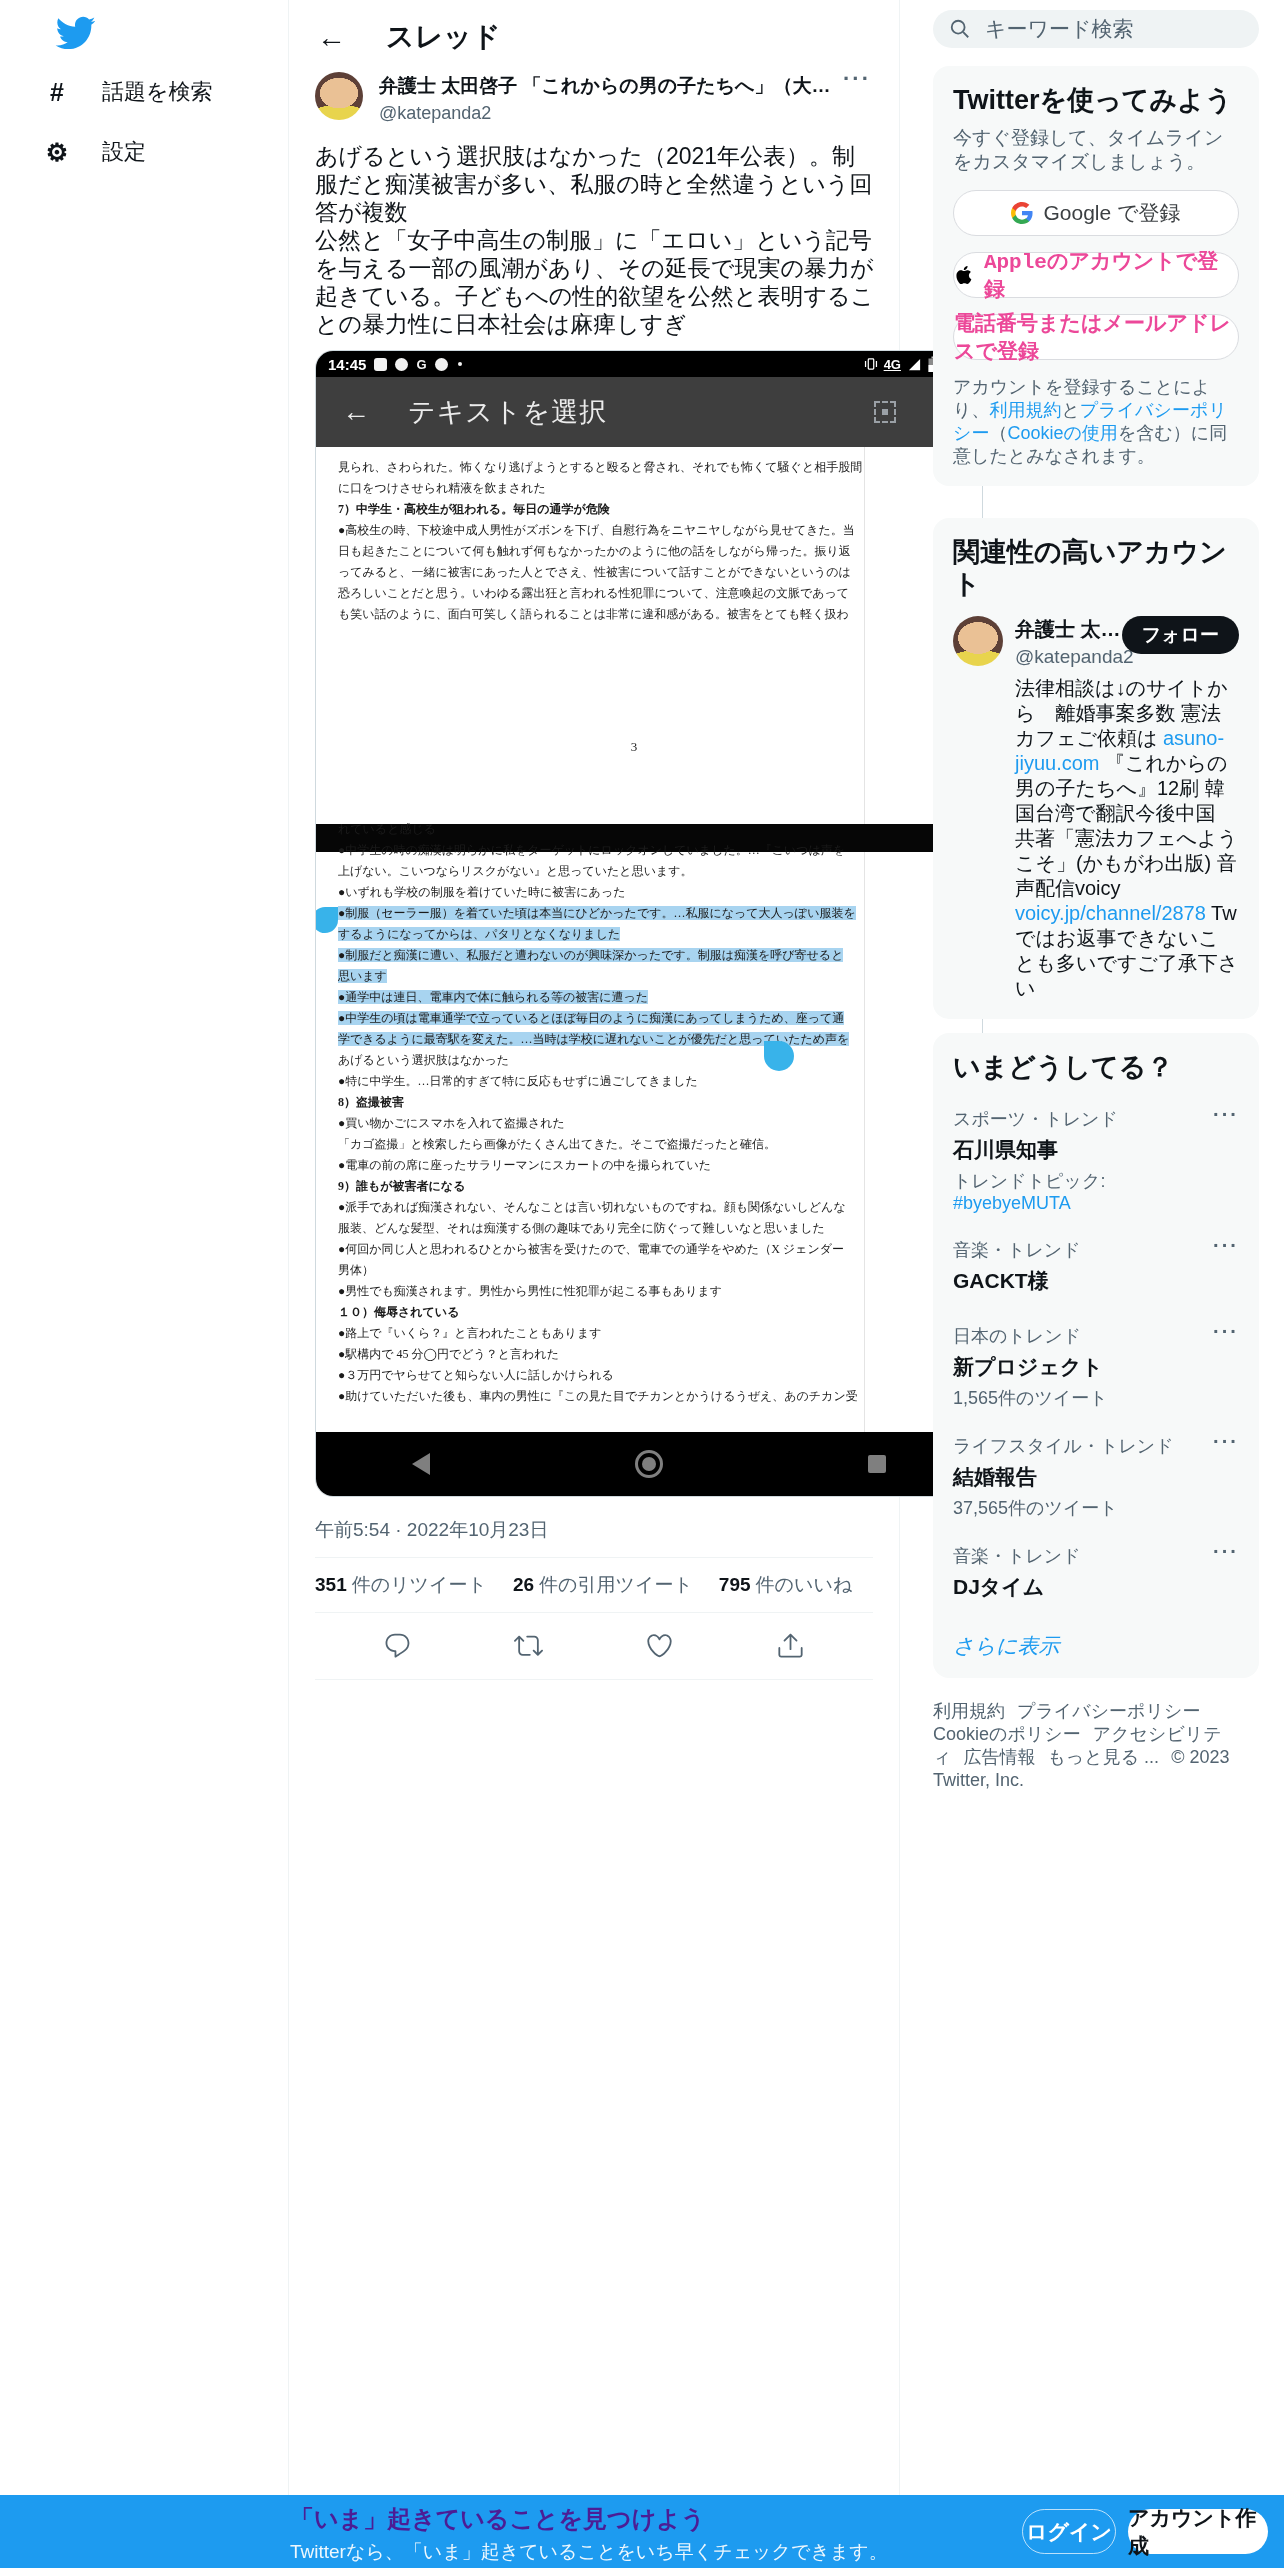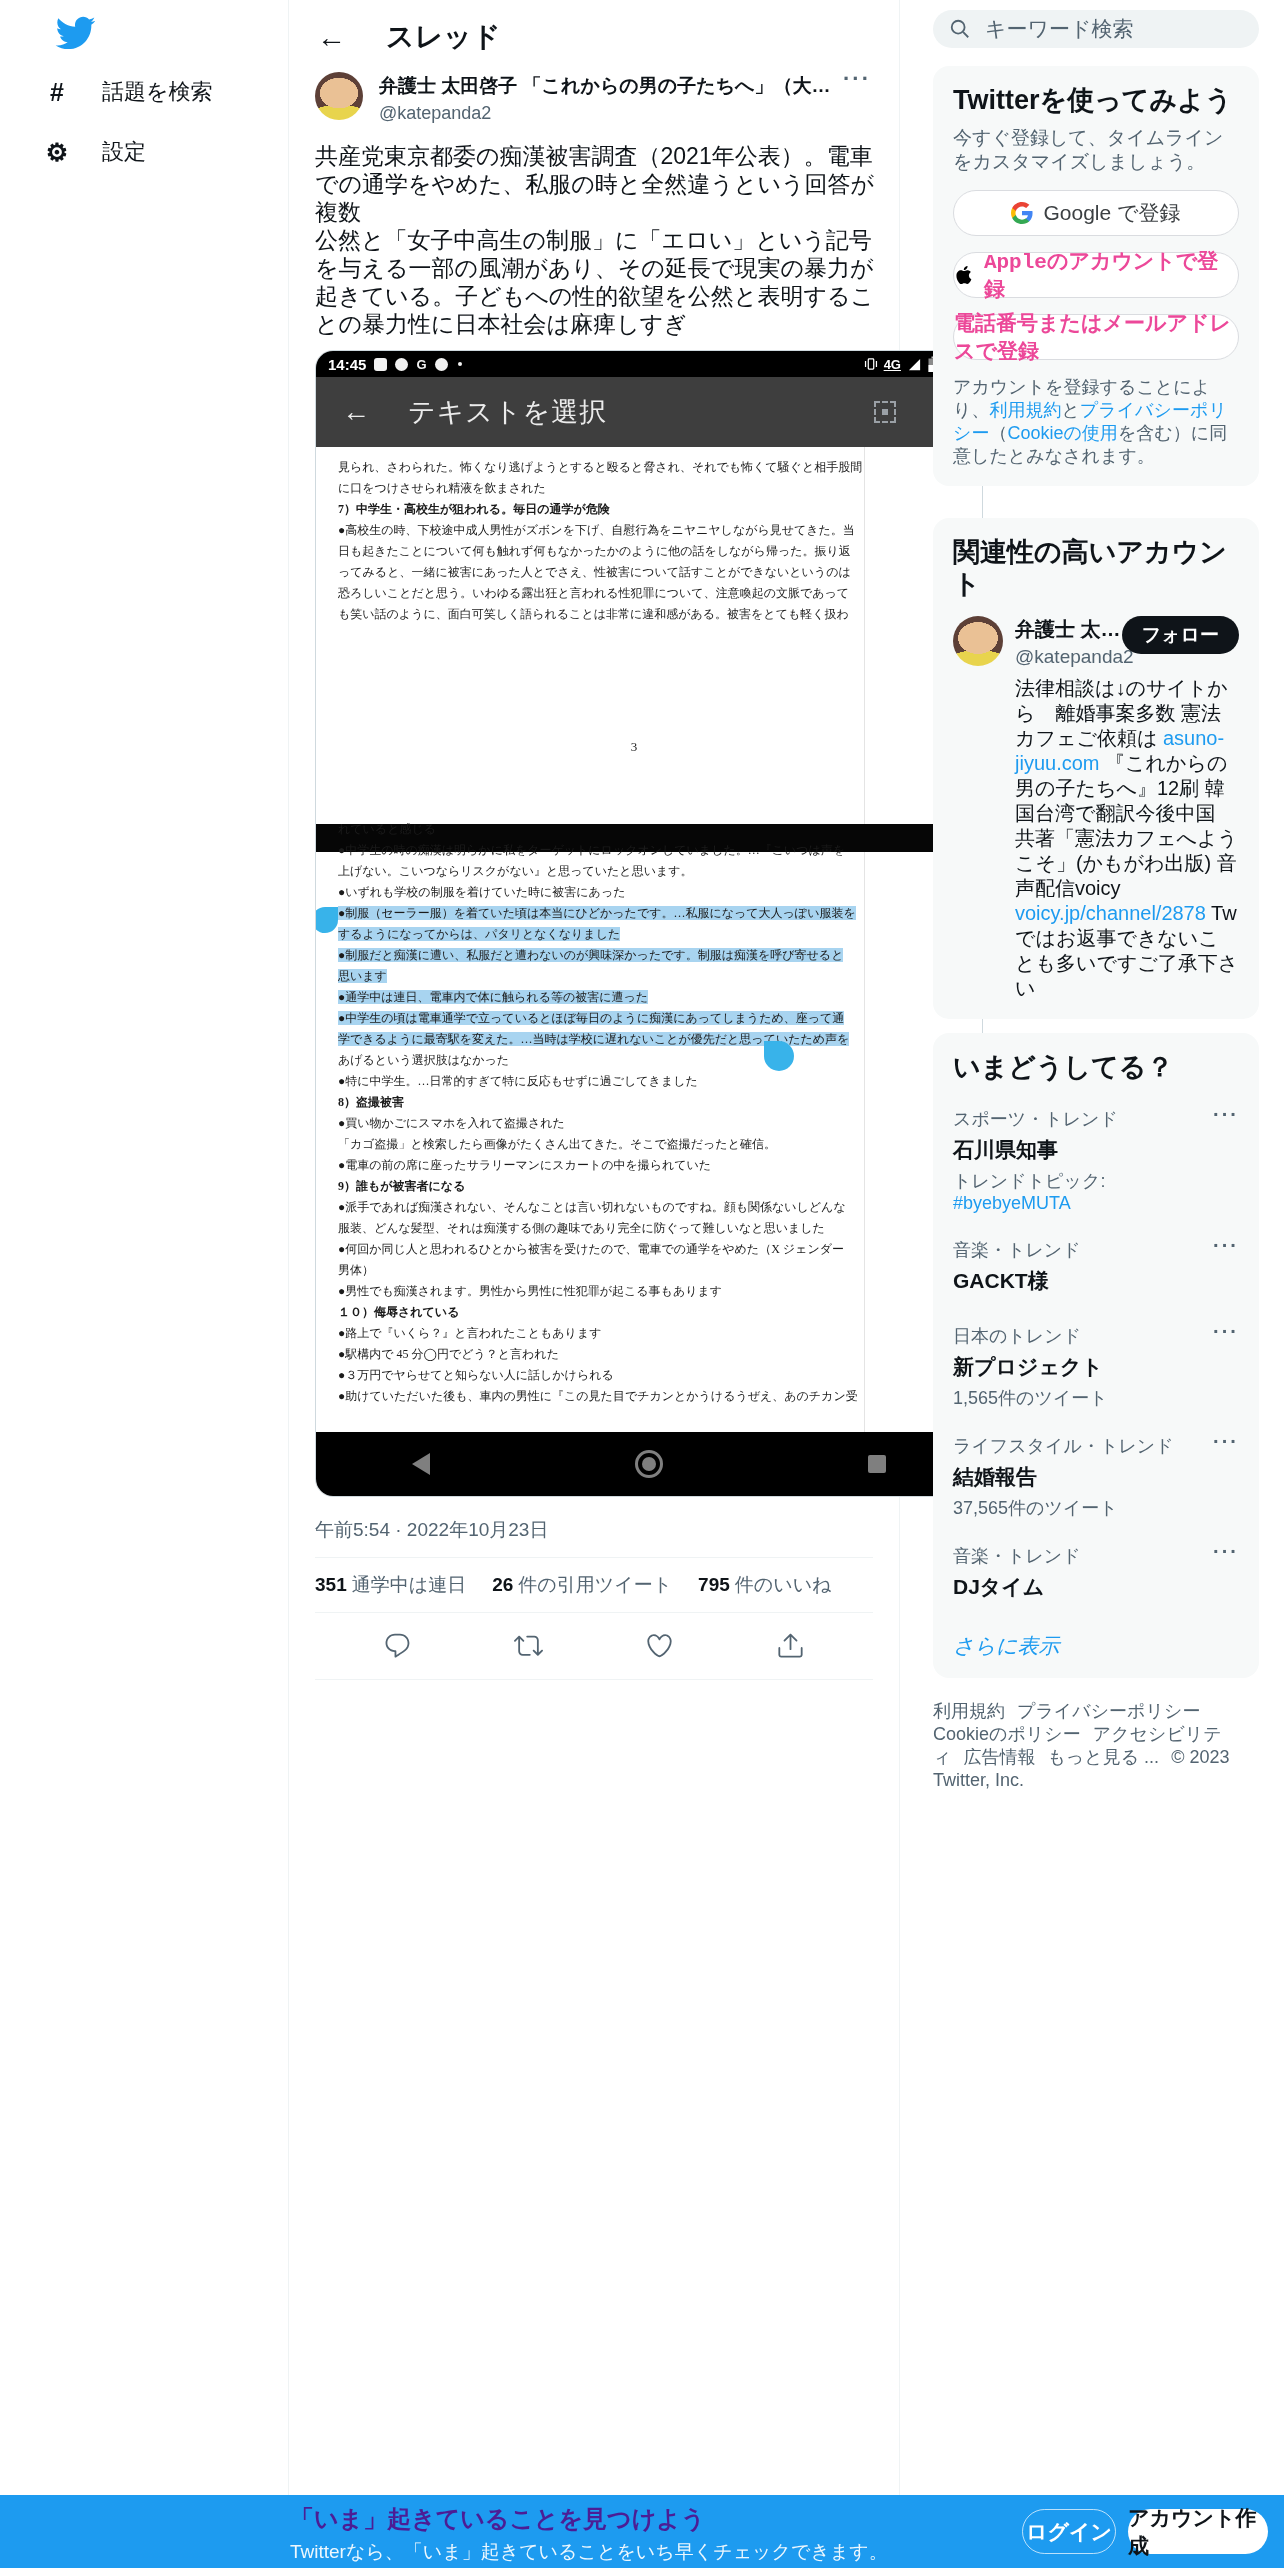--- a/index.html
+++ b/index.html
@@ -184,21 +184,21 @@
         <div class="avatar-photo tweet-avatar"></div>
         <div class="author-meta">
           <div class="author-name">弁護士 太田啓子 「これからの男の子たちへ」（大月書店）</div>
           <div class="author-handle">@katepanda2</div>
         </div>
         <div class="more-dots">···</div>
       </div>
 
       <div class="tweet-text">
 
-      <div class="tweet-line">共産党東京都委の痴漢被害調査（2021年公表）。電車での通学をやめた、私服の時と全然違うという回答が複数</div>
+      <div class="tweet-line">あげるという選択肢はなかった（2021年公表）。制服だと痴漢被害が多い、私服の時と全然違うという回答が複数</div>
           <div class="tweet-line">公然と「女子中高生の制服」に「エロい」という記号を与える一部の風潮があり、その延長で現実の暴力が起きている。子どもへの性的欲望を公然と表明することの暴力性に日本社会は麻痺しすぎ</div>
         </div>
 
       <div class="phone-img">
         <div class="p-status">
           <span class="p-time">14:45</span>
           <span class="s-ic s-gallery"></span>
           <span class="s-ic s-chat"></span>
           <span class="s-ic s-g">G</span>
           <span class="s-ic s-chat"></span>
@@ -298,21 +298,21 @@
             </span>
           <span class="n-square"></span>
         </div>
       </div>
 
       <div class="tweet-time">午前5:54 · 2022年10月23日</div>
       <div class="divider"></div>
 
       <div class="stats-row">
 
-      <span class="stat"><b>351</b><span>通学中は連日</span></span>
+      <span class="stat"><b>351</b><span>件のリツイート</span></span>
           <span class="stat"><b>26</b><span>件の引用ツイート</span></span>
           <span class="stat"><b>795</b><span>件のいいね</span></span>
         </div>
       <div class="divider"></div>
 
       <div class="actions-row">
         <span class="action-btn">
           <svg width="29" height="29" viewBox="0 0 24 24">
               <path d="M14.046 2.242l-4.148-.01h-.002c-4.374 0-7.8 3.427-7.8 7.802 0 4.098 3.186 7.206 7.465 7.37v3.828c0 .108.045.286.12.403.142.225.384.347.632.347.138 0 .277-.038.402-.118.264-.168 6.473-4.14 8.088-5.506 1.902-1.61 3.04-3.97 3.043-6.312v-.017c-.006-4.368-3.43-7.788-7.8-7.79zm3.787 12.972c-1.134.96-4.862 3.405-6.772 4.643V16.67c0-.414-.335-.75-.75-.75h-.396c-3.66 0-6.318-2.476-6.318-5.886 0-3.534 2.768-6.302 6.3-6.302l4.147.01h.002c3.532 0 6.3 2.766 6.302 6.296-.003 1.91-.942 3.844-2.514 5.176z"></path>
             </svg>

